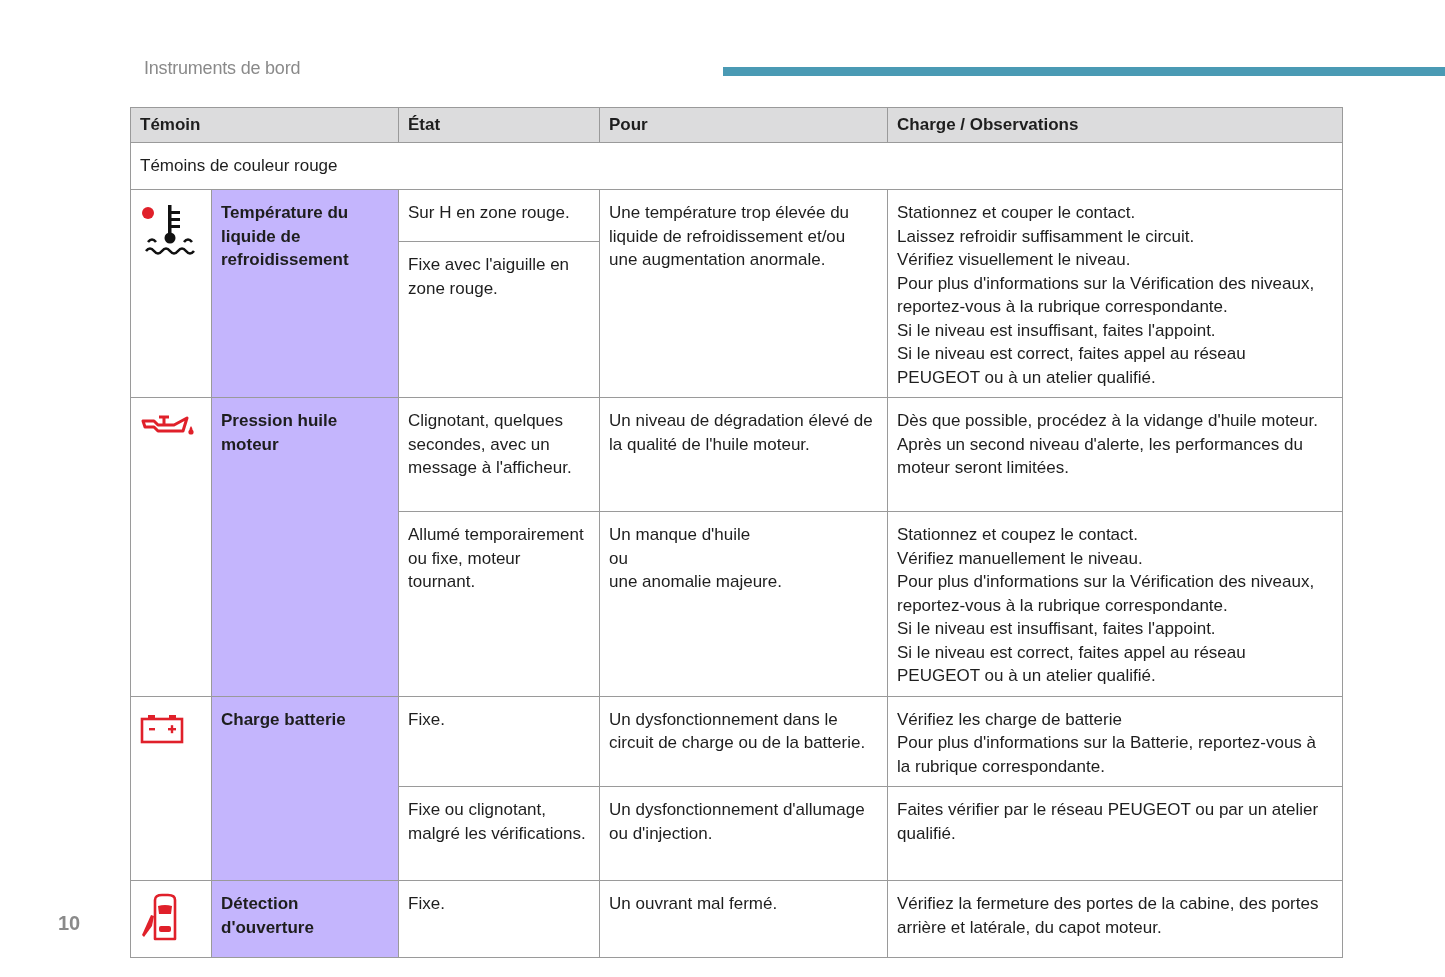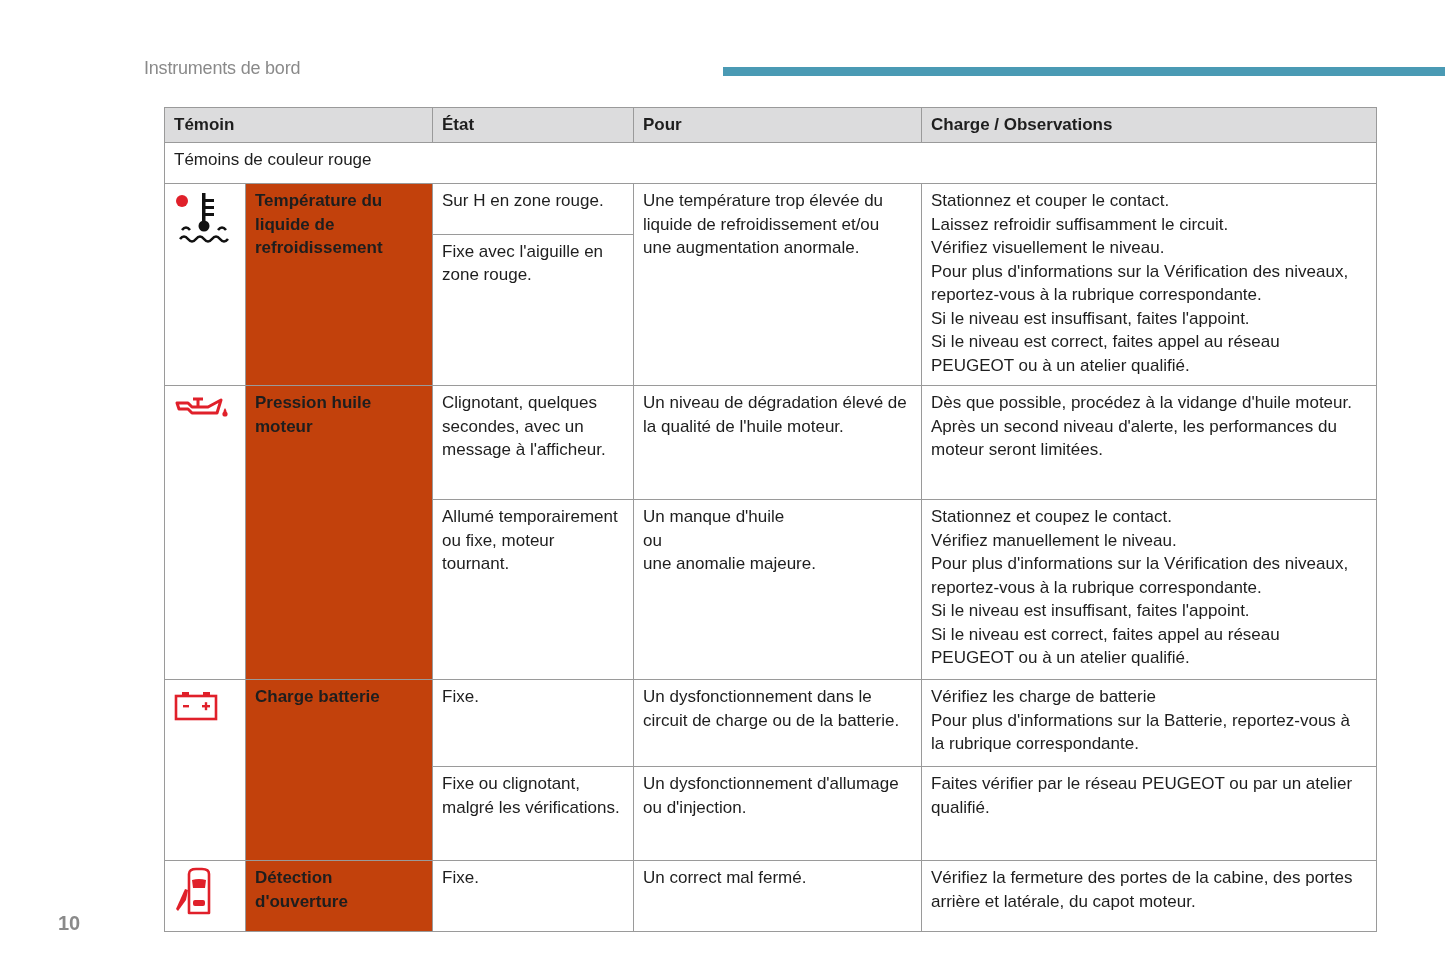--- a/index.html
+++ b/index.html
@@ -12,31 +12,31 @@
     letter-spacing: -0.2px;
   }
   .head-bar {
     position: absolute; left: 723px; top: 67px; width: 722px; height: 9px; background: #4a9ab4;
   }
   .page-number {
     position: absolute; left: 58px; top: 912px; font-size: 20px; color: #8a8a8a; font-weight: bold;
   }
   table.warn {
     position: absolute; left: 130px; top: 107px; width: 1212px;
-    border-collapse: collapse; table-layout: fixed; font-size: 17px; line-height: 23.5px; margin-left: 34px;
+    border-collapse: collapse; table-layout: fixed; font-size: 17px; line-height: 23.5px;
   }
   table.warn td, table.warn th {
-    border: 1.5px solid #9a9a9a; vertical-align: top; padding: 5px 9px 8px 9px; text-align: left;
+    border: 1.5px solid #9a9a9a; vertical-align: top; padding: 11px 9px 8px 9px; text-align: left;
   }
   table.warn th {
     background: #dcdcdd; font-weight: bold; height: 34px; vertical-align: middle; padding: 0 9px;
   }
   td.subhead { height: 27px; vertical-align: middle; padding: 0 9px; }
   td.icon-cell { padding: 8px 0 0 0; text-align: center; }
-  td.name-cell { background: #c2410c; font-weight: bold; }
+  td.name-cell { background: #c4b5fd; font-weight: bold; }
   .icon { display: inline-block; }
   .actions span.line { display: block; }
   b { font-weight: normal; }
 </style>
 </head>
 <body>
 
 <div class="running-head">Instruments de bord</div>
 <div class="head-bar"></div>
 
@@ -165,21 +165,21 @@
           <svg width="40" height="50" viewBox="0 0 40 50">
             <path d="M15 47 L15 8 Q15 3 22 3 L28 3 Q35 3 35 8 L35 47 Z" stroke="#e0202a" stroke-width="2.6" fill="none" stroke-linejoin="round"></path>
             <path d="M18 14 Q25 12 32 14 L31 22 L19 22 Z" fill="#e0202a"></path>
             <rect x="19" y="34" width="12" height="6" rx="2" fill="#e0202a"></rect>
             <path d="M11 23 L14 24 L12 34 L4 45 L2 43 Z" fill="#e0202a"></path>
           </svg>
         </span>
       </td>
       <td class="name-cell">Détection d'ouverture</td>
       <td>Fixe.</td>
-      <td>Un correct mal fermé.</td>
+      <td>Un ouvrant mal fermé.</td>
       <td class="actions">
         <span class="line">Vérifiez la fermeture des portes de la cabine, des portes arrière et latérale, du capot moteur.</span>
       </td>
     </tr>
   </tbody>
 </table>
 
 <div class="page-number">10</div>
 
 </body></html>

